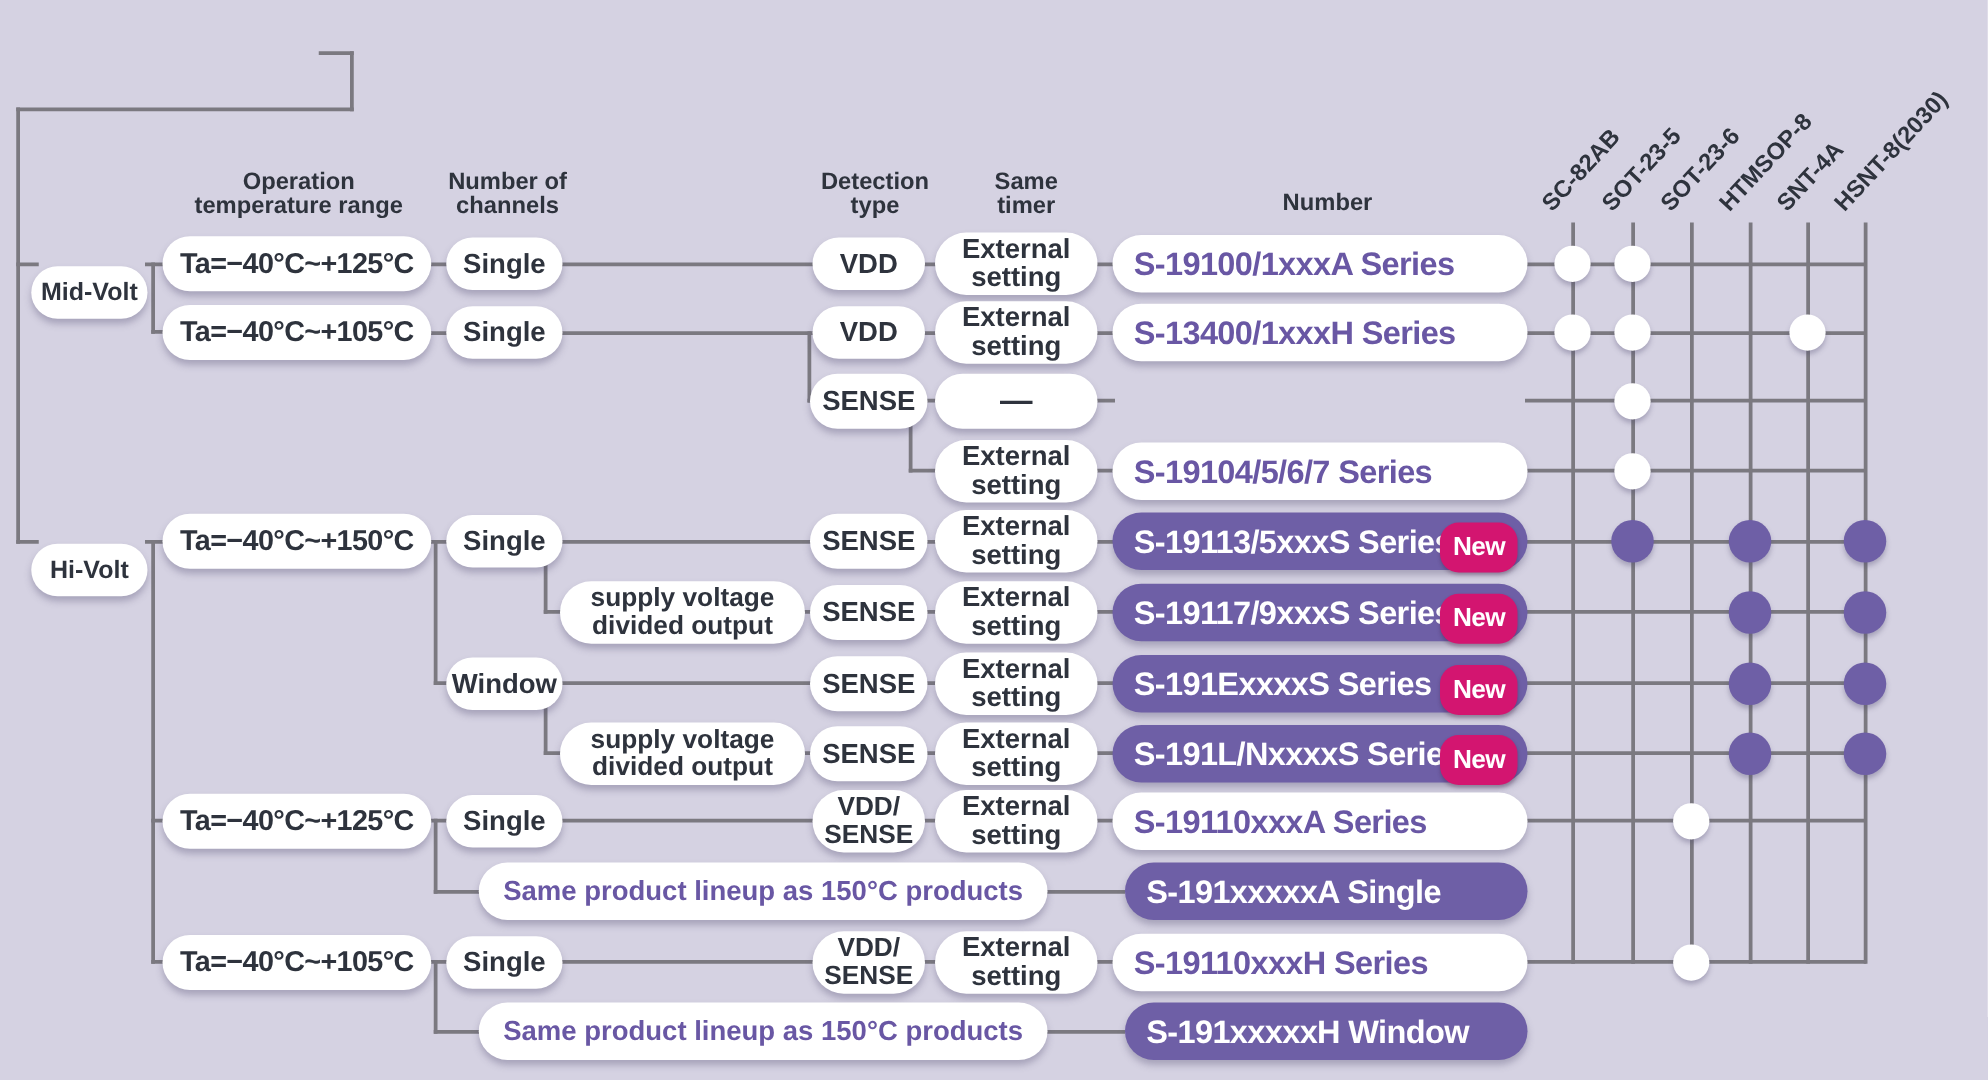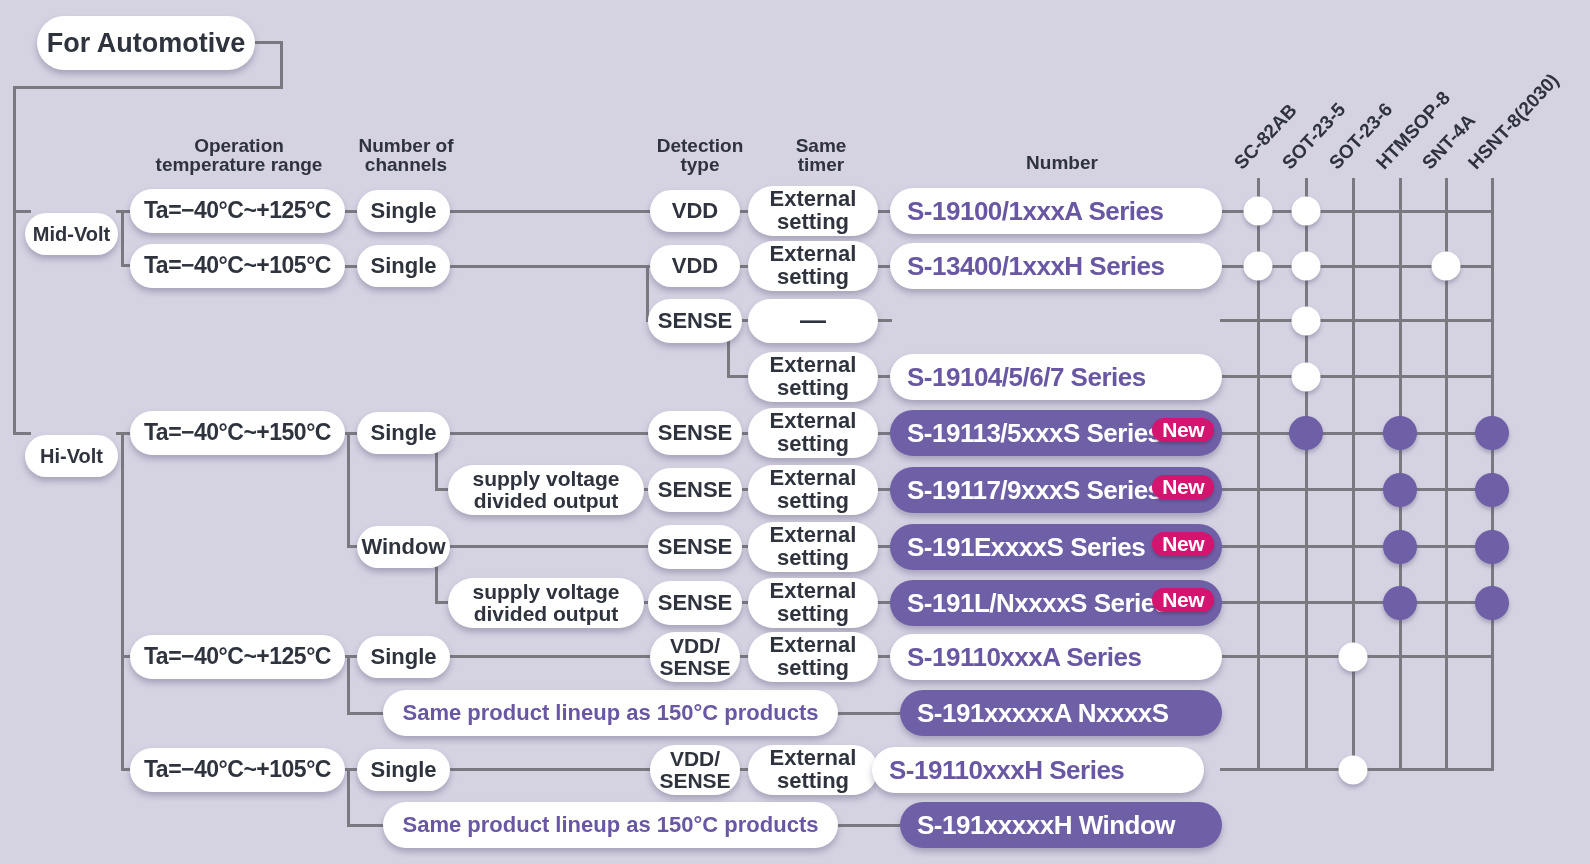--- a/index.html
+++ b/index.html
@@ -29,21 +29,21 @@
   .dash{font-size:26px;}
   .same{font-size:22px;color:#6957a4;}
   .series{
     position:absolute;width:332px;height:46px;border-radius:999px;background:#ffffff;
     display:flex;align-items:center;font-weight:bold;font-size:26px;color:#6957a4;
     padding:0;box-shadow:0 4px 6px rgba(80,74,112,0.35);letter-spacing:-0.5px;
   }
   .series span.lbl{margin-left:17px;white-space:nowrap;}
   .series.purple{background:#6e5fa6;color:#ffffff;}
   .badge{
-    position:absolute;right:8px;top:8px;height:24px;background:#d31570;color:#fff;
+    position:absolute;right:8px;top:8px;height:40px;background:#d31570;color:#fff;
     border-radius:15px;font-size:21px;font-weight:bold;display:flex;align-items:center;
     padding:0 10px;box-shadow:0 2px 3px rgba(60,20,60,0.3);
   }
   .hdr{position:absolute;text-align:center;font-weight:bold;font-size:19px;line-height:19px;color:#2e333d;}
   .pkg{
     position:absolute;height:22px;line-height:22px;white-space:nowrap;
     font-size:19px;font-weight:bold;color:#2e333d;
     transform-origin:0 100%;transform:rotate(-47deg);
   }
   .dot{
@@ -175,21 +175,20 @@
   </div>
   <div class="hdr" style="left:992px;top:153px;width:140px">Number</div>
 
   <div class="pkg" style="left:1246px;top:152px">SC-82AB</div>
   <div class="pkg" style="left:1294px;top:152px">SOT-23-5</div>
   <div class="pkg" style="left:1341px;top:152px">SOT-23-6</div>
   <div class="pkg" style="left:1388px;top:152px">HTMSOP-8</div>
   <div class="pkg" style="left:1434px;top:152px">SNT-4A</div>
   <div class="pkg" style="left:1480px;top:152px">HSNT-8(2030)</div>
 
-  <div class="pill root" style="left:37px;top:16px;width:218px;height:54px">For Automotive</div>
   <div class="pill grp" style="left:25px;top:190px;width:93px;height:42px">Mid-Volt</div>
   <div class="pill grp" style="left:25px;top:412px;width:93px;height:42px">Hi-Volt</div>
 
   <div class="pill temp" style="left:130px;top:189px;width:215px;height:44px">Ta=−40°C~+125°C</div>
   <div class="pill temp" style="left:130px;top:244px;width:215px;height:44px">Ta=−40°C~+105°C</div>
   <div class="pill temp" style="left:130px;top:411px;width:215px;height:44px">Ta=−40°C~+150°C</div>
   <div class="pill temp" style="left:130px;top:635px;width:215px;height:44px">Ta=−40°C~+125°C</div>
   <div class="pill temp" style="left:130px;top:748px;width:215px;height:44px">Ta=−40°C~+105°C</div>
 
   <div class="pill chan" style="left:357px;top:190px;width:93px;height:42px">Single</div>
@@ -287,23 +286,23 @@
     <span class="badge">New</span>
   </div>
   <div class="series purple" style="left:890px;top:580px">
     <span class="lbl">S-191L/NxxxxS Series</span>
     <span class="badge">New</span>
   </div>
   <div class="series" style="left:890px;top:634px">
       <span class="lbl">S-19110xxxA Series</span>
     </div>
   <div class="series purple" style="left:900px;top:690px;width:322px">
-      <span class="lbl">S-191xxxxxA NxxxxS</span>
-    </div>
-  <div class="series" style="left:872px;top:747px">
+      <span class="lbl">S-191xxxxxA Single</span>
+    </div>
+  <div class="series" style="left:890px;top:747px">
       <span class="lbl">S-19110xxxH Series</span>
     </div>
   <div class="series purple" style="left:900px;top:802px;width:322px">
       <span class="lbl">S-191xxxxxH Window</span>
     </div>
 
   <div class="dot" style="left:1258px;top:211px"></div>
   <div class="dot" style="left:1306px;top:211px"></div>
   <div class="dot" style="left:1258px;top:266px"></div>
   <div class="dot" style="left:1306px;top:266px"></div>

